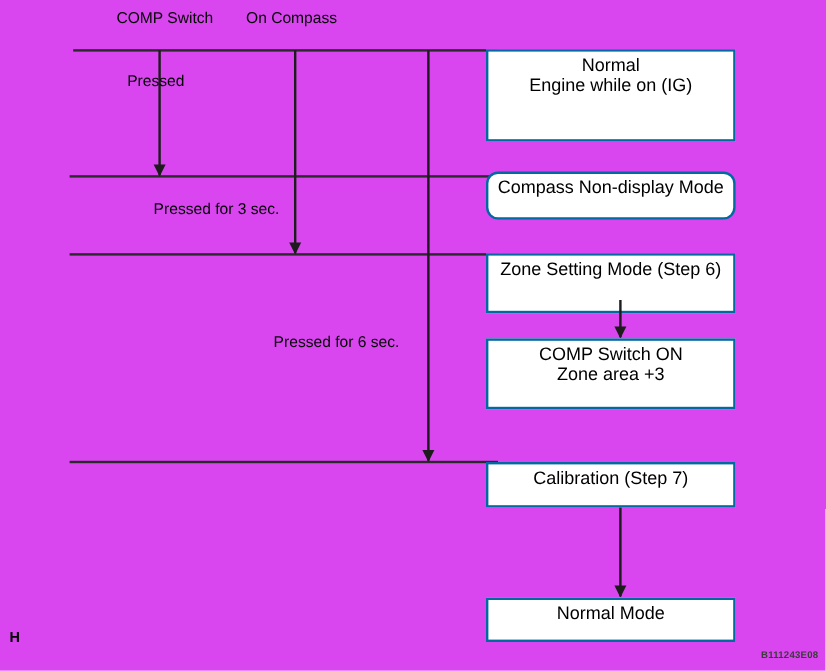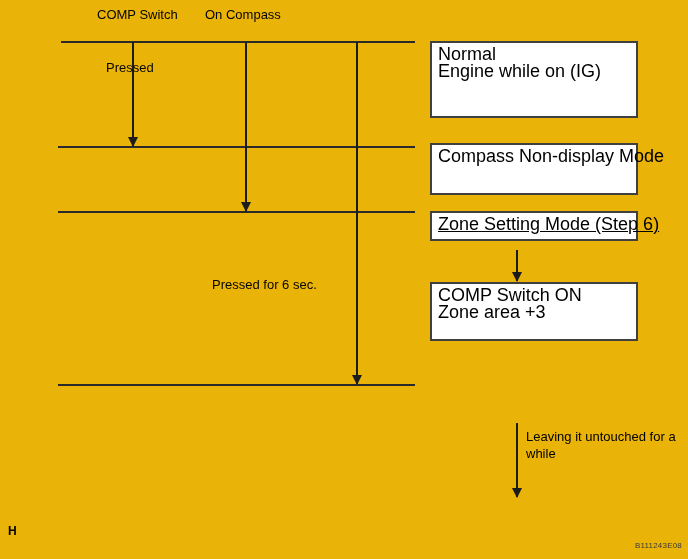--- a/index.html
+++ b/index.html
@@ -5,23 +5,24 @@
   html, body {
     margin: 0;
     padding: 0;
     background: #ffffff;
     font-family: "Liberation Sans", sans-serif;
   }
   .canvas {
     position: relative;
     width: 688px;
     height: 559px;
-    background: #eab308;
+    background: #d946ef;
     overflow: hidden;
     color: #000000;
+    text-align: center;
   }
   .txt {
     position: absolute;
     font-size: 13px;
     line-height: 17px;
     color: #050505;
     white-space: nowrap;
   }
   .hline {
     position: absolute;
@@ -39,48 +40,48 @@
     left: 50%;
     transform: translateX(-50%);
     width: 0;
     height: 0;
     border-left: 5px solid transparent;
     border-right: 5px solid transparent;
     border-top: 10px solid #1c1c1c;
   }
   .box {
     position: absolute;
-    left: 430px;
+    left: 405px;
     width: 208px;
-    border: 2px solid #404040;
+    border: 2px solid #0369a1;
     background: #ffffff;
     box-sizing: border-box;
     padding: 3px 6px;
-    font-size: 18px;
+    font-size: 15px;
     line-height: 17px;
   }
   .box .bline { display: block; white-space: nowrap; }
   .note {
     position: absolute;
     font-size: 13px;
     line-height: 17px;
   }
   .page-marker {
     position: absolute;
     left: 8px;
     top: 524px;
     font-size: 12px;
     font-weight: 700;
   }
   .figure-code {
     position: absolute;
     right: 6px;
     top: 541px;
     font-size: 8px;
-    font-weight: 400;
+    font-weight: 700;
     color: #3a3a3a;
     letter-spacing: 0.2px;
   }
 </style>
 </head>
 <body>
 
 <div class="canvas">
 
   <div class="txt" style="left:97px; top:6px;">COMP Switch</div>
@@ -95,50 +96,53 @@
     <span class="arrowhead-down"></span>
   </div>
   <div class="vline" style="left:245px; top:42px; height:169px;">
     <span class="arrowhead-down"></span>
   </div>
   <div class="vline" style="left:356px; top:42px; height:342px;">
     <span class="arrowhead-down"></span>
   </div>
 
   <div class="txt" style="left:62px;  top:59px;margin-left:44px;">Pressed</div>
-  <div class="txt" style="left:212px; top:276px;">Pressed for 6 sec.</div>
+  <div class="txt" style="left:128px; top:165px;">Pressed for 3 sec.</div>
+  <div class="txt" style="left:228px; top:276px;">Pressed for 6 sec.</div>
 
   <div class="box" style="top:41px; height:77px;">
     <span class="bline">Normal</span>
     <span class="bline">Engine while on (IG)</span>
   </div>
 
-  <div class="box" style="top:143px; height:52px;">
+  <div class="box" style="top:143px; height:40px;border-radius:10px;">
     <span class="bline">Compass Non-display Mode</span>
   </div>
 
-  <div class="box" style="top:211px; height:30px;text-decoration:underline;">
+  <div class="box" style="top:211px; height:50px;">
     <span class="bline">Zone Setting Mode (Step 6)</span>
   </div>
 
   <div class="vline" style="left:516px; top:250px; height:31px;">
     <span class="arrowhead-down"></span>
   </div>
 
   <div class="box" style="top:282px; height:59px;">
     <span class="bline">COMP Switch ON</span>
     <span class="bline">Zone area +3</span>
   </div>
 
+  <div class="box" style="top:385px; height:38px;">
+    <span class="bline">Calibration (Step 7)</span>
+  </div>
 
   <div class="vline" style="left:516px; top:423px; height:74px;">
     <span class="arrowhead-down"></span>
   </div>
-  <div class="note" style="left:526px; top:428px;">
-    <span class="bline">Leaving it untouched</span>
-    <span class="bline">for a while</span>
+
+  <div class="box" style="top:498px; height:37px;">
+    <span class="bline">Normal Mode</span>
   </div>
-
 
   <div class="page-marker">H</div>
   <div class="figure-code">B111243E08</div>
 
 </div>
 
 </body></html>

